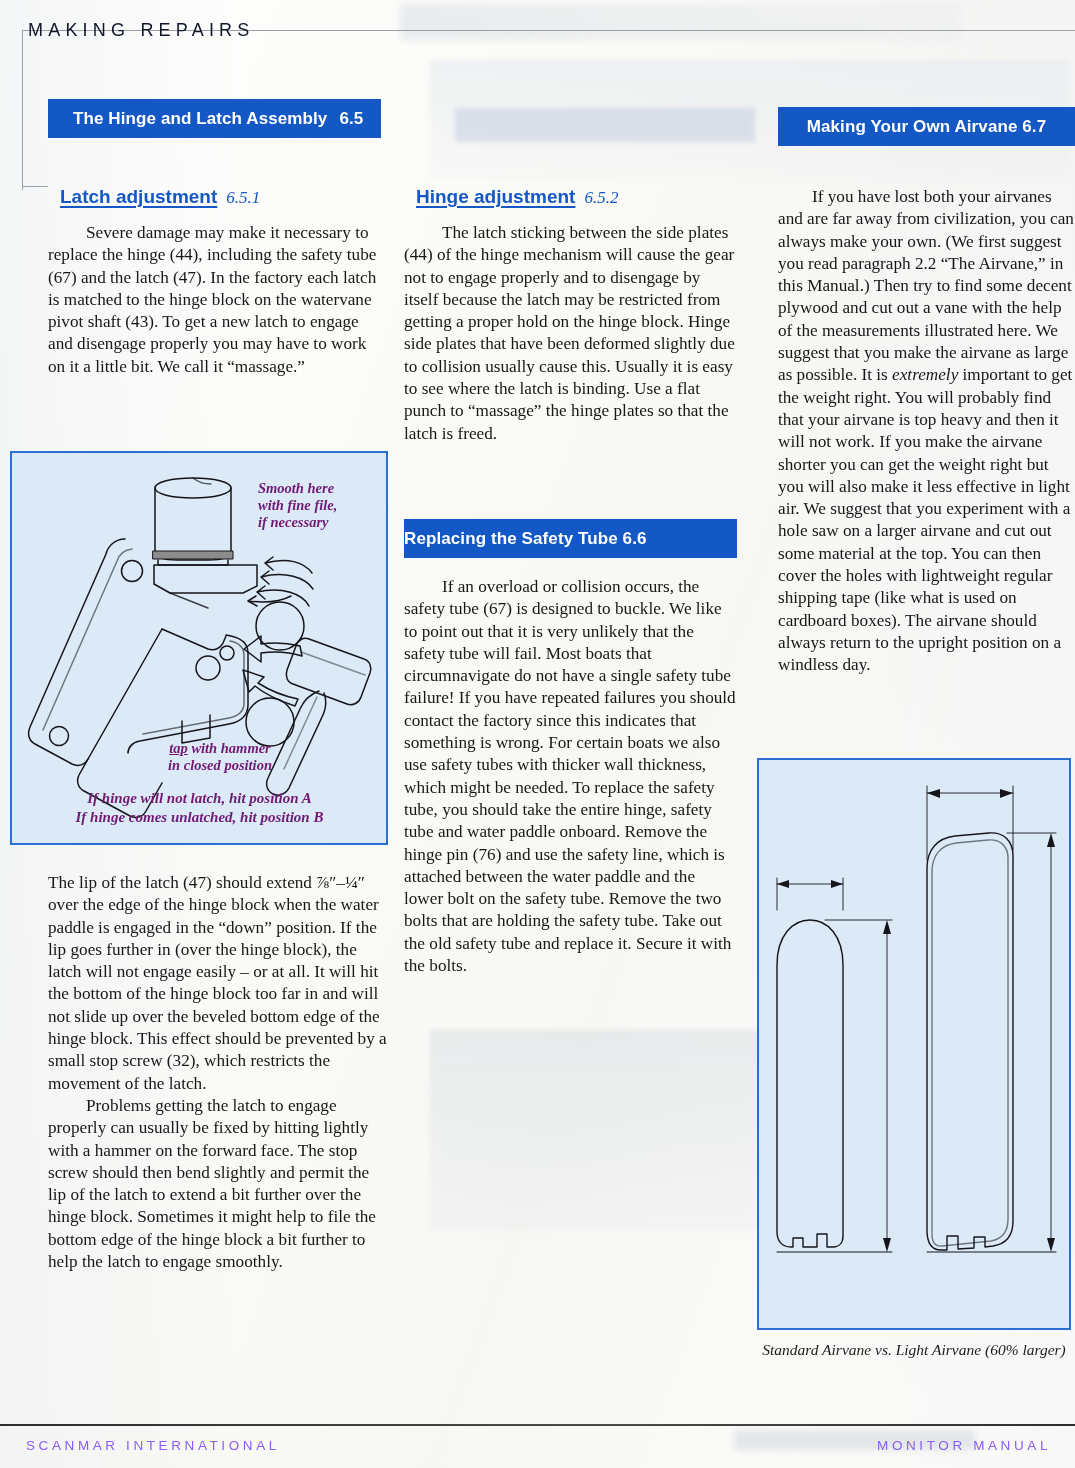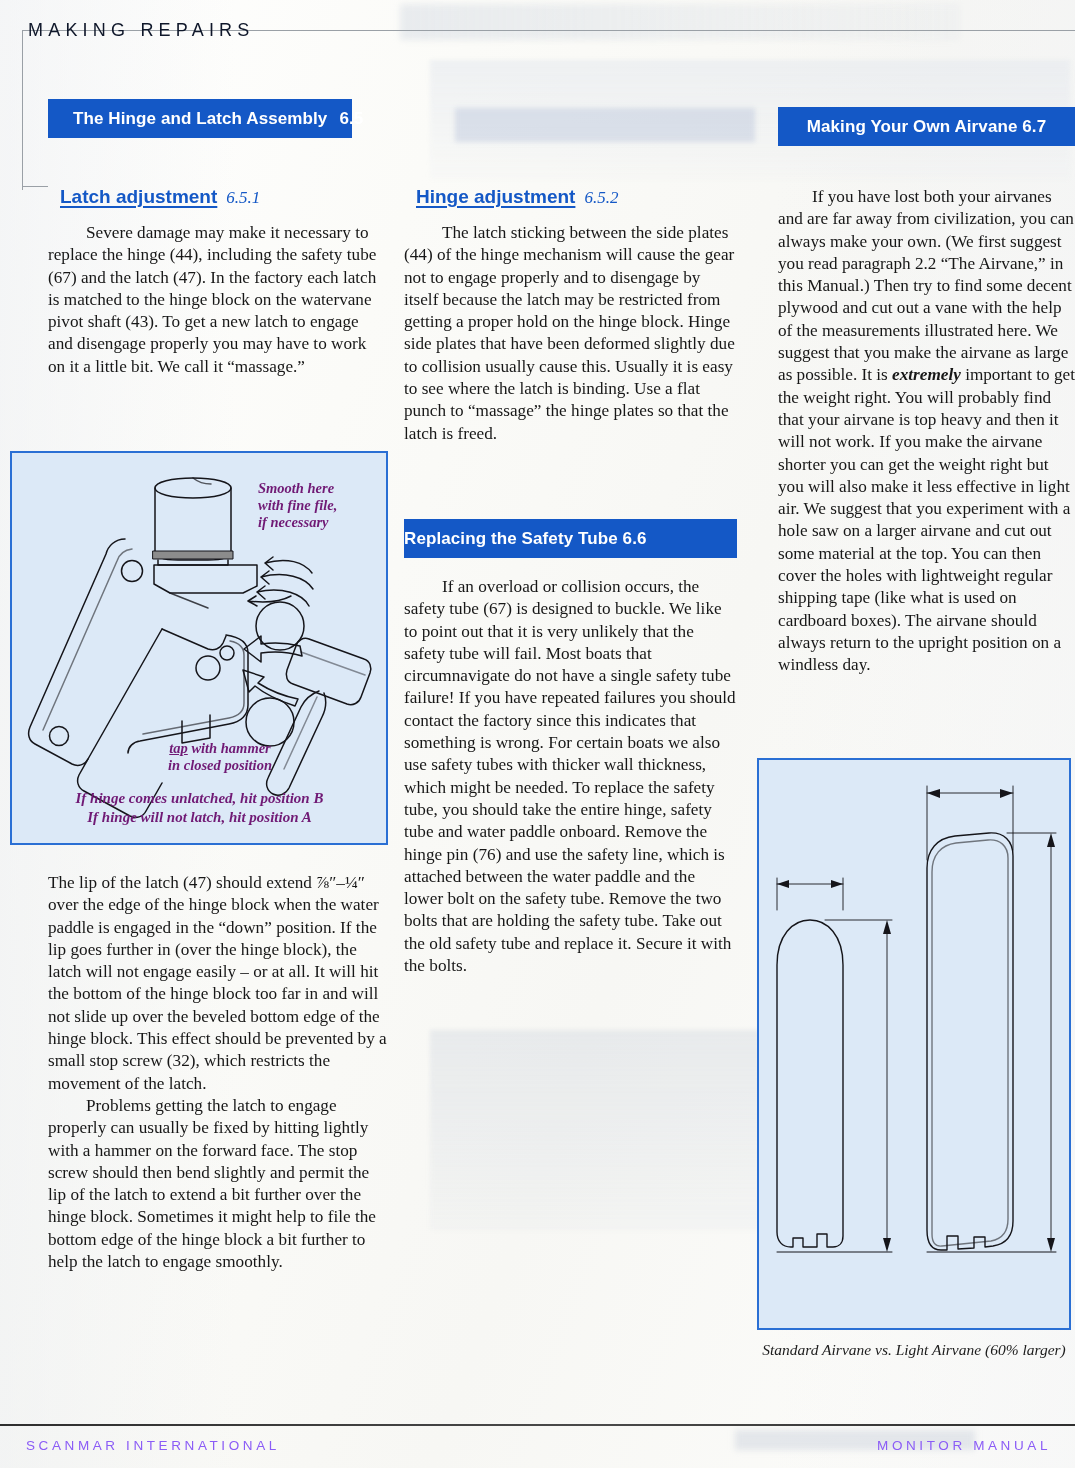--- a/index.html
+++ b/index.html
@@ -73,21 +73,21 @@
     color:#ffffff;
     font-family:"Liberation Sans", sans-serif;
     font-weight:700;
     font-size:17px;
     letter-spacing:.1px;
     display:flex;align-items:center;
     padding-left:22px;
     box-sizing:border-box;
     white-space:nowrap;
   }
-  #banner-65{left:48px;top:99px;width:304px;height:39px;padding-left:25px;}
+  #banner-65{left:48px;top:99px;width:333px;height:39px;padding-left:25px;}
   #banner-67{left:778px;top:107px;width:297px;height:39px;justify-content:center;padding-left:0;}
   #banner-66{left:404px;top:519px;width:333px;height:39px;padding-left:0;}
   .banner .num{margin-left:12px;}
 
   
   .subhead{
     position:absolute;z-index:3;
     font-family:"Liberation Sans", sans-serif;
     color:#1458c6;font-weight:700;font-size:19px;
   }
@@ -112,21 +112,21 @@
   }
   .col p{margin:0;text-indent:38px;}
   .col p + p{margin-top:0;}
   .col p.noindent{text-indent:0;}
   #col-left-top{left:48px;top:222px;width:333px;}
   #col-left-bottom{left:48px;top:872px;width:340px;}
   #col-mid-top{left:404px;top:222px;width:333px;}
   #col-mid-bottom{left:404px;top:576px;width:333px;}
   #col-right{left:778px;top:186px;width:297px;}
   #col-right p{text-indent:34px;}
-  b.extremely{font-weight:700;font-style:italic;}
+  b.extremely{font-weight:400;font-style:italic;}
 
   
   .figbox{
     position:absolute;z-index:3;
     background:#dce9f7;
     border:2px solid #2a6fd4;
     box-sizing:border-box;
   }
   #fig-hinge{left:10px;top:451px;width:378px;height:394px;}
   #fig-vane{left:757px;top:758px;width:314px;height:572px;}
@@ -287,22 +287,22 @@
 
 <div class="fig-note" id="note-tap">
   <div><span class="u">tap</span><span> with hammer</span></div>
   <div>in closed position</div>
 </div>
 
 <div class="layer" style="left:265px;top:601px;font-family:'Liberation Serif',serif;font-style:italic;font-size:19px;color:#15151a;">A</div>
 <div class="layer" style="left:255px;top:697px;font-family:'Liberation Serif',serif;font-style:italic;font-size:19px;color:#15151a;">B</div>
 
 <div class="fig-note" id="note-if">
+  <div>If hinge will not latch, hit position A</div>
   <div>If hinge comes unlatched, hit position B</div>
-  <div>If hinge will not latch, hit position A</div>
 </div>
 
 <div class="figbox" id="fig-vane">
   <svg width="310" height="568" viewBox="0 0 310 568">
     <g fill="none" stroke="#15151a" stroke-width="1.4" stroke-linejoin="round" stroke-linecap="round">
 
       <path d="M18 243 L18 472 C18 481 23 487 32 487 L34 487 L34 478 L44 478 L44 487 L58 487 L58 474 L68 474 L68 487 L74 487 C80 487 84 483 84 476 L84 205
                C84 175 68 160 51 160 C34 160 18 175 18 205 Z"></path>
 
       <path d="M18 492 L133 492" stroke-width="1"></path>

